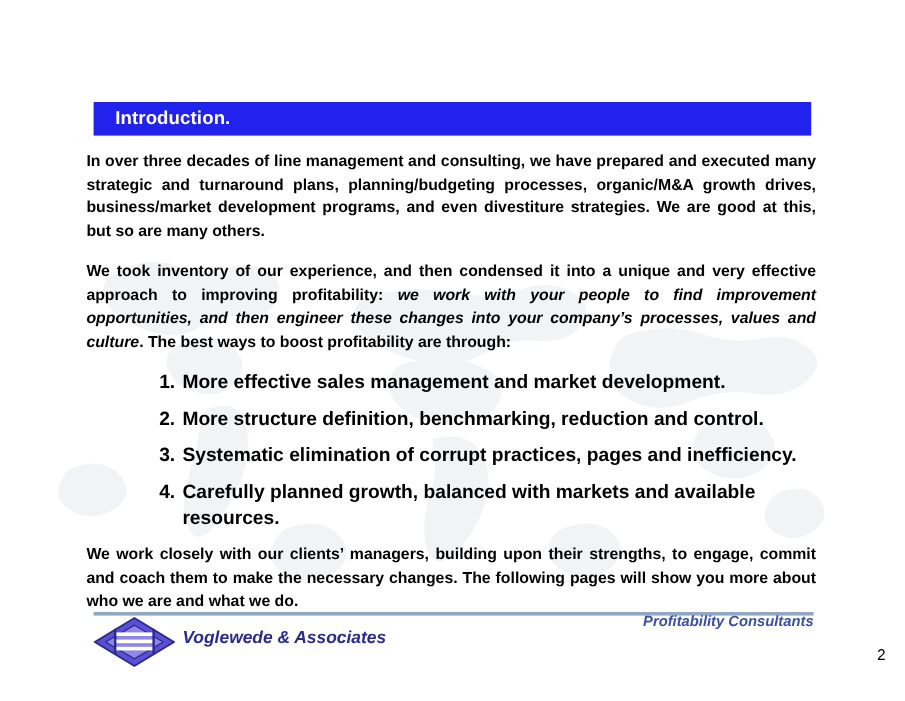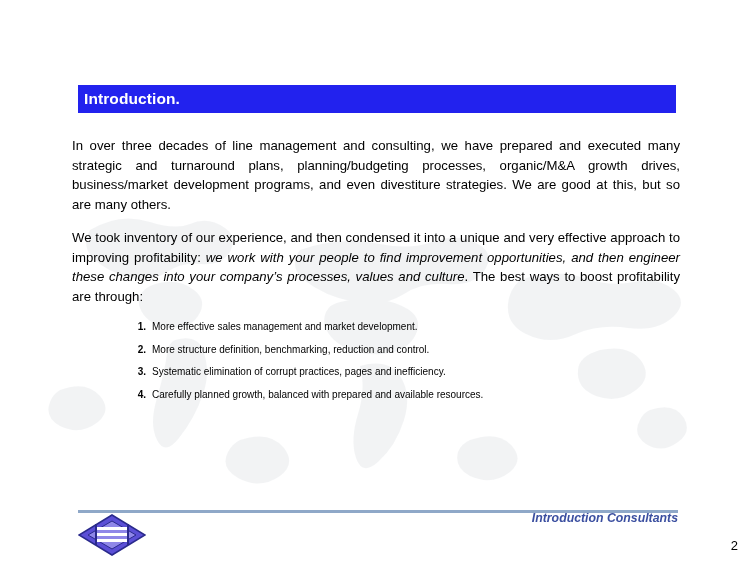--- a/index.html
+++ b/index.html
@@ -41,55 +41,55 @@
     width: 598px;
     height: 28px;
     background: #2222ee;
     display: flex;
     align-items: center;
   }
   .title-bar .title-text {
     color: #ffffff;
     font-size: 15.5px;
     font-weight: bold;
-    padding-left: 6px;
+    padding-left: 18px;
     letter-spacing: 0.1px;
   }
 
   .body-area {
     position: absolute;
     left: 72px;
     top: 124px;
     width: 608px;
   }
 
   p.para {
-    margin: 12px 0 14px 0;
+    margin: 0 0 14px 0;
     font-size: 13.2px;
-    font-weight: normal;
+    font-weight: bold;
     line-height: 1.48;
     text-align: justify;
     text-justify: inter-word;
   }
   p.para:last-child { margin-bottom: 0; }
 
   .italic-span {
     font-style: italic;
   }
 
   ol.points {
     margin: 4px 0 0 0;
     padding: 0 0 0 58px;
     list-style: none;
     counter-reset: pt;
   }
   ol.points li {
     counter-increment: pt;
-    font-size: 10px;
-    font-weight: normal;
+    font-size: 16px;
+    font-weight: bold;
     line-height: 1.35;
     margin-bottom: 9px;
     position: relative;
     padding-left: 22px;
   }
   ol.points li::before {
     content: counter(pt) ".";
     position: absolute;
     left: 0;
     top: 0;
@@ -171,34 +171,36 @@
   <div class="body-area">
 
     <p class="para">In over three decades of line management and consulting, we have prepared and executed many strategic and turnaround plans, planning/budgeting processes, organic/M&amp;A growth drives, business/market development programs, and even divestiture strategies. We are good at this, but so are many others.</p>
 
     <p class="para"><span>We took inventory of our experience, and then condensed it into a unique and very effective approach to improving profitability:</span> <span class="italic-span">we work with your people to find improvement opportunities, and then engineer these changes into your company’s processes, values and culture</span><span>. The best ways to boost profitability are through:</span></p>
 
     <ol class="points">
       <li>More effective sales management and market development.</li>
       <li>More structure definition, benchmarking, reduction and control.</li>
       <li>Systematic elimination of corrupt practices, pages and inefficiency.</li>
-      <li>Carefully planned growth, balanced with prepared and available resources.</li>
+      <li>Carefully planned growth, balanced with markets and available resources.</li>
     </ol>
 
+    <p class="para para-gap-top">We work closely with our clients’ managers, building upon their strengths, to engage, commit and coach them to make the necessary changes. The following pages will show you more about who we are and what we do.</p>
 
   </div>
 
   <div class="footer-rule"></div>
 
   <svg class="footer-logo" viewBox="0 0 68 42" xmlns="http://www.w3.org/2000/svg">
     <polygon points="34,1 67,21 34,41 1,21" fill="#5b4fd6" stroke="#2a2a8c" stroke-width="1.5"></polygon>
     <polygon points="34,7 58,21 34,35 10,21" fill="#8f87e8" stroke="#2a2a8c" stroke-width="1"></polygon>
     <rect x="18" y="13" width="32" height="3" fill="#ffffff"></rect>
     <rect x="18" y="19" width="32" height="3" fill="#ffffff"></rect>
     <rect x="18" y="25" width="32" height="3" fill="#ffffff"></rect>
     <rect x="17" y="10" width="2" height="21" fill="#2a2a8c"></rect>
     <rect x="49" y="10" width="2" height="21" fill="#2a2a8c"></rect>
   </svg>
 
-  <div class="footer-tagline">Introduction Consultants</div>
+  <div class="footer-company">Voglewede &amp; Associates</div>
+  <div class="footer-tagline">Profitability Consultants</div>
   <div class="page-number">2</div>
 
 </div>
 
 </body></html>

